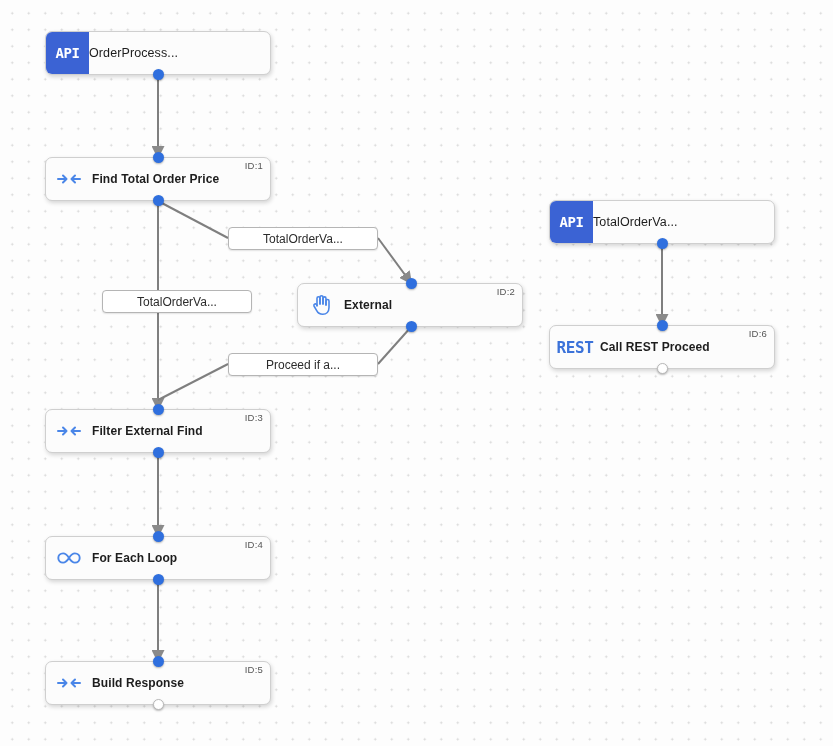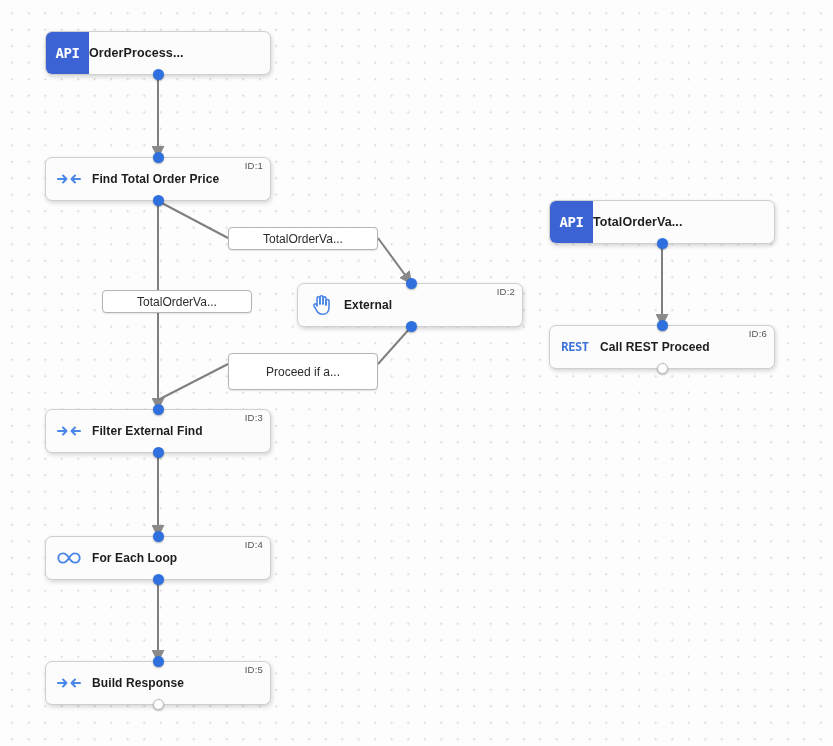--- a/index.html
+++ b/index.html
@@ -79,21 +79,21 @@
   }
 
   
   .node-badge-text {
     width: 50px;
     display: flex;
     align-items: center;
     justify-content: center;
     color: #3b72d9;
     font-family: "DejaVu Sans Mono", monospace;
-    font-size: 12px;
+    font-size: 16px;
     font-weight: 700;
     letter-spacing: -0.4px;
     flex: none;
   }
 
   
   .node-icon {
     width: 46px;
     display: flex;
     align-items: center;
@@ -104,21 +104,21 @@
   .node-icon svg { display: block; }
 
   .node-title {
     font-size: 12px;
     font-weight: 700;
     color: #1d1d1d;
     white-space: nowrap;
     letter-spacing: 0.1px;
     padding-right: 10px;
   }
-  .node-title.api-title { font-weight: 700; font-size: 12.5px; }
+  .node-title.api-title { font-weight: 400; font-size: 12.5px; }
 
   .node-id {
     position: absolute;
     top: 2px;
     right: 7px;
     font-size: 9.5px;
     color: #555555;
     letter-spacing: 0.2px;
     font-family: "Liberation Sans", sans-serif;
     padding-left: 18px;
@@ -188,21 +188,21 @@
   </svg>
 
   <div class="edge-label" style="left:228px; top:227px; width:150px; height:23px;">
     <span>TotalOrderVa...</span>
   </div>
 
   <div class="edge-label" style="left:102px; top:290px; width:150px; height:23px;">
     <span>TotalOrderVa...</span>
   </div>
 
-  <div class="edge-label" style="left:228px; top:353px; width:150px; height:37px;">
+  <div class="edge-label" style="left:228px; top:353px; width:150px; height:23px;">
     <span>Proceed if a...</span>
   </div>
 
   <div id="nodes">
 
     <div class="node" style="left:45px; top:31px; width:226px; height:44px;">
       <div class="node-badge">API</div>
       <div class="node-title api-title">OrderProcess...</div>
     </div>
     <div class="port port-out" style="left:153px; top:69px;"></div>

